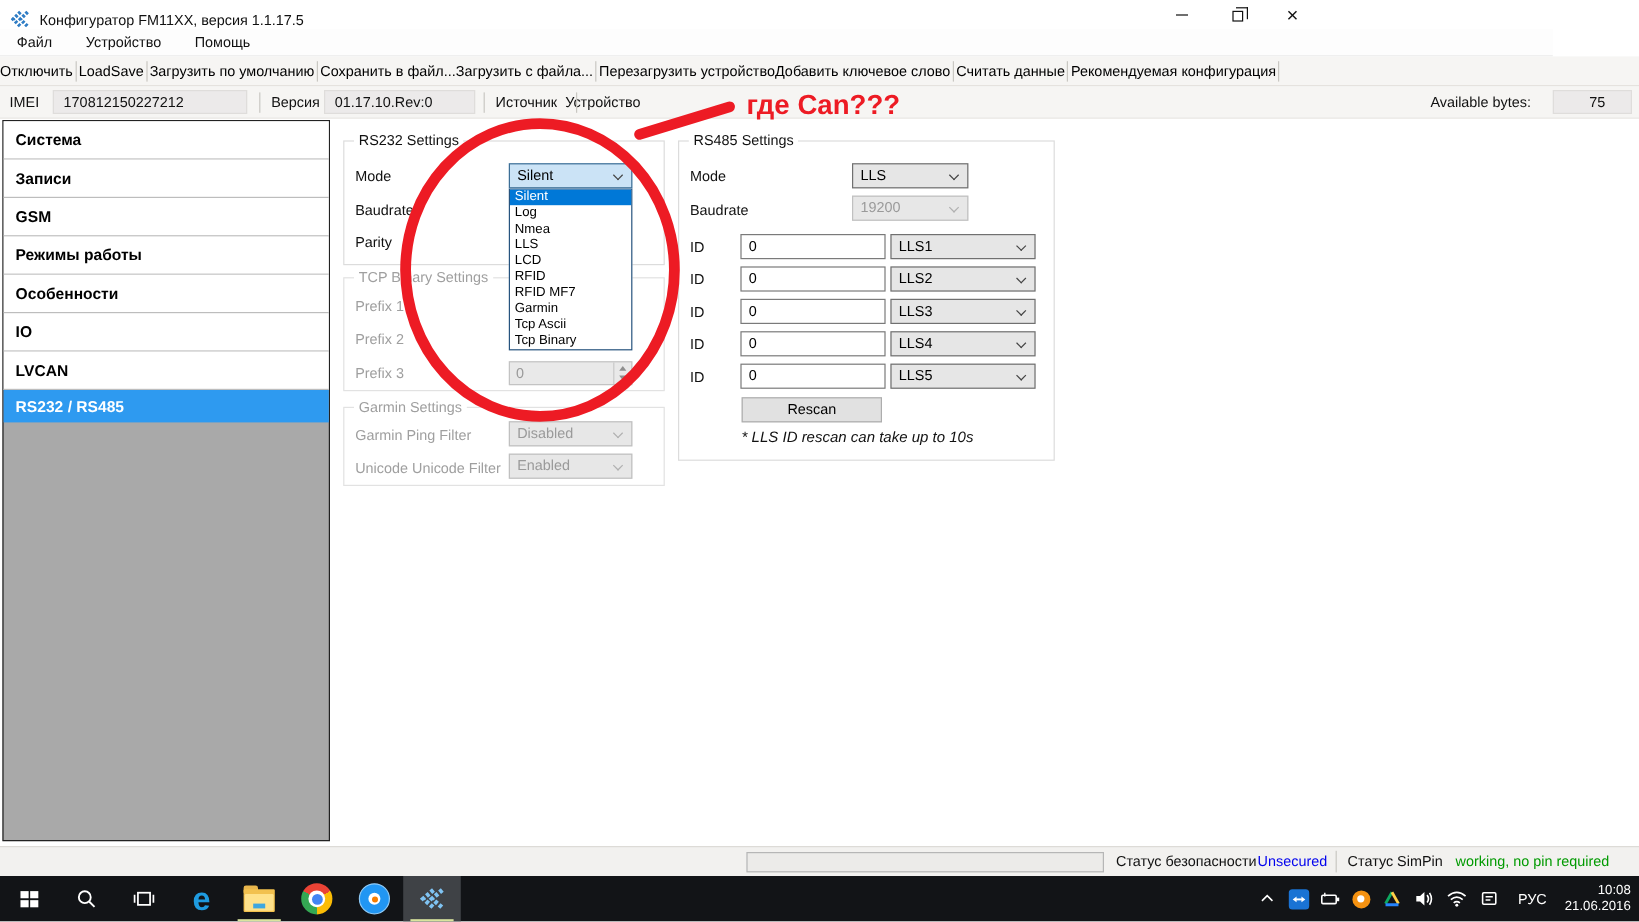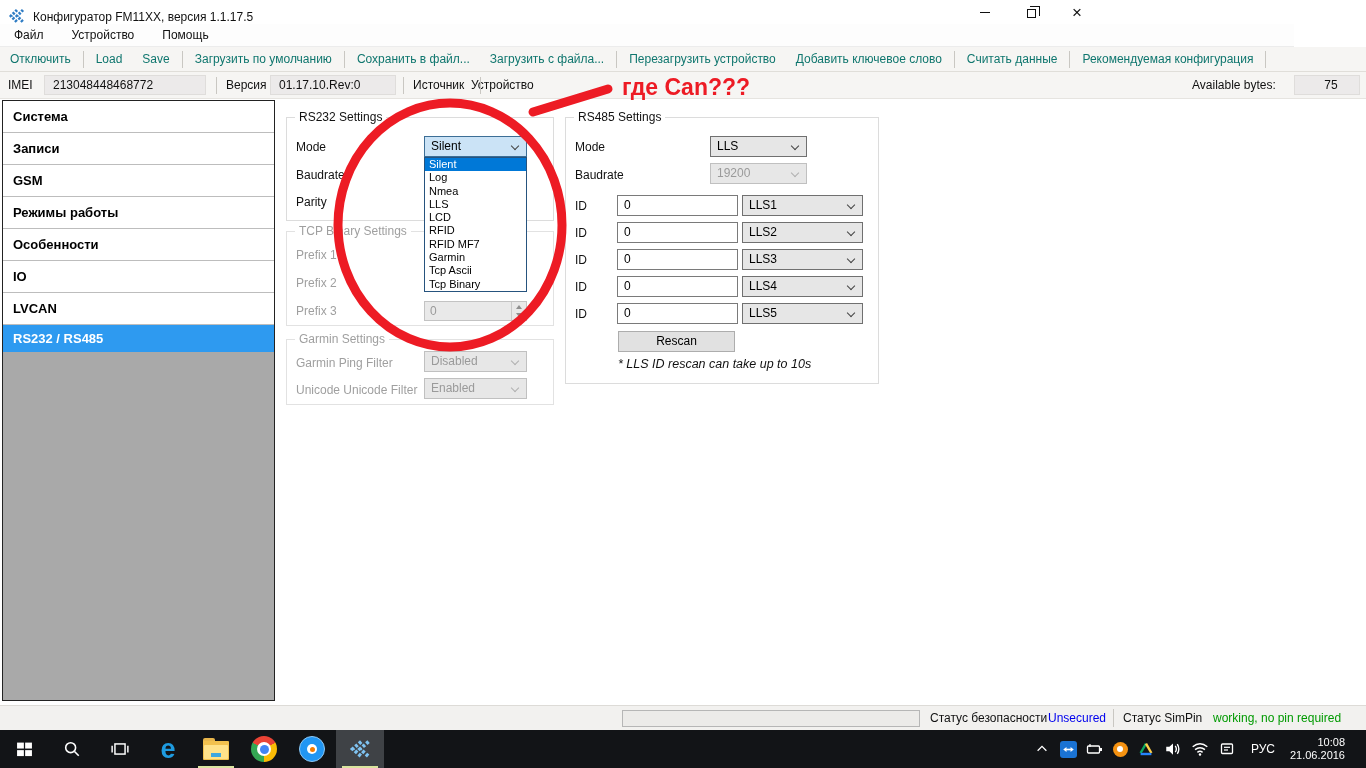--- a/index.html
+++ b/index.html
@@ -17,21 +17,21 @@
   .restore-glyph { position:relative; width:9px; height:9px; border:1px solid #111; margin-top:3px; }
   .restore-glyph::before { content:""; position:absolute; left:2px; top:-4px; width:9px; height:9px; border-top:1px solid #111; border-right:1px solid #111; }
   .close-glyph { font-size:17px; line-height:1; font-weight:400; }
 
   
   .menubar { position:absolute; left:0; top:24px; width:1294px; height:23px; background:#fdfdfd; display:flex; align-items:center; border-bottom:1px solid #ececec; }
   .menu-item { padding:0 14px; height:23px; line-height:23px; color:#111; }
 
   
   .toolbar { position:absolute; left:0; top:47px; width:1366px; height:25px; background:#f6f5f3; display:flex; align-items:center; border-bottom:1px solid #e0ded9; }
-  .tool-btn { padding:0 10px; height:25px; line-height:25px; color:#0f766e; white-space:nowrap; }
+  .tool-btn { padding:0 0; height:25px; line-height:25px; color:#000000; white-space:nowrap; }
   .tool-sep { width:1px; height:17px; background:#c9c7c2; margin:0 2px; }
 
   
   .infobar { position:absolute; left:0; top:72px; width:1366px; height:27px; background:#f6f5f3; border-bottom:1px solid #e6e4e0; }
   .infobar .lbl { position:absolute; top:6px; color:#111; }
   .val-box { position:absolute; top:3px; height:20px; background:#eceaea; border:1px solid #dfdddb; line-height:18px; padding-left:8px; color:#111; }
   .info-sep { position:absolute; top:5px; width:1px; height:17px; background:#c9c7c2; }
 
   
   .main { position:absolute; left:0; top:99px; width:1366px; height:606px; background:#ffffff; }
@@ -90,21 +90,21 @@
   .folder-front { position:absolute; left:1px; top:4px; width:24px; height:14px; background:#ffe28a; border-radius:1px; }
   .folder-slot { position:absolute; left:8px; bottom:3px; width:10px; height:4px; background:#3ea7e0; }
   .chrome-icon { position:relative; width:26px; height:26px; border-radius:50%;
       background:conic-gradient(from -60deg, #ea4335 0 120deg, #fbbc05 120deg 240deg, #34a853 240deg 360deg); }
   .chrome-icon::before { content:""; position:absolute; left:6px; top:6px; width:14px; height:14px; border-radius:50%; background:#fff; }
   .chrome-icon::after { content:""; position:absolute; left:8.5px; top:8.5px; width:9px; height:9px; border-radius:50%; background:#4285f4; }
   .compass-icon { position:relative; width:26px; height:26px; border-radius:50%; background:#2196f3; border:1px solid #8ec9f5; }
   .compass-icon::before { content:""; position:absolute; left:7px; top:7px; width:10px; height:10px; border-radius:50%; background:#fff; }
   .compass-icon::after { content:""; position:absolute; left:9.5px; top:9.5px; width:5px; height:5px; border-radius:50%; background:#f57c00; }
 
-  .tray { margin-left:auto; display:flex; align-items:center; gap:9px; padding-right:17px; }
+  .tray { margin-left:auto; display:flex; align-items:center; gap:9px; padding-right:3px; }
   .tray-icon { width:18px; height:18px; display:flex; align-items:center; justify-content:center; }
   .tv-icon { width:17px; height:17px; background:#1a73d4; border-radius:3px; display:flex; align-items:center; justify-content:center; }
   .orange-icon { width:15px; height:15px; border-radius:50%; background:#f59211; position:relative; }
   .orange-icon::before { content:""; position:absolute; left:4.5px; top:4.5px; width:6px; height:6px; border-radius:50%; background:#fff; }
   .lang { color:#fff; font-size:12px; padding:0 6px; }
   .clock { color:#fff; font-size:11px; line-height:13px; text-align:right; padding-right:4px; }
 </style>
 </head>
 <body>
 
@@ -150,21 +150,21 @@
     <span class="tool-btn">Добавить ключевое слово</span>
     <div class="tool-sep"></div>
     <span class="tool-btn">Считать данные</span>
     <div class="tool-sep"></div>
     <span class="tool-btn">Рекомендуемая конфигурация</span>
     <div class="tool-sep"></div>
   </div>
 
   <div class="infobar">
     <span class="lbl" style="left:8px">IMEI</span>
-    <div class="val-box" style="left:44px; width:162px">213048448468772</div>
+    <div class="val-box" style="left:44px; width:162px">170812150227212</div>
     <div class="info-sep" style="left:216px"></div>
     <span class="lbl" style="left:226px">Версия</span>
     <div class="val-box" style="left:270px; width:126px">01.17.10.Rev:0</div>
     <div class="info-sep" style="left:403px"></div>
     <span class="lbl" style="left:413px">Источник</span>
     <span class="lbl" style="left:471px">Устройство</span>
     <div class="info-sep" style="left:480px"></div>
     <span class="lbl" style="left:1192px">Available bytes:</span>
     <div class="val-box" style="left:1294px; width:66px; text-align:center; padding-left:8px">75</div>
   </div>

